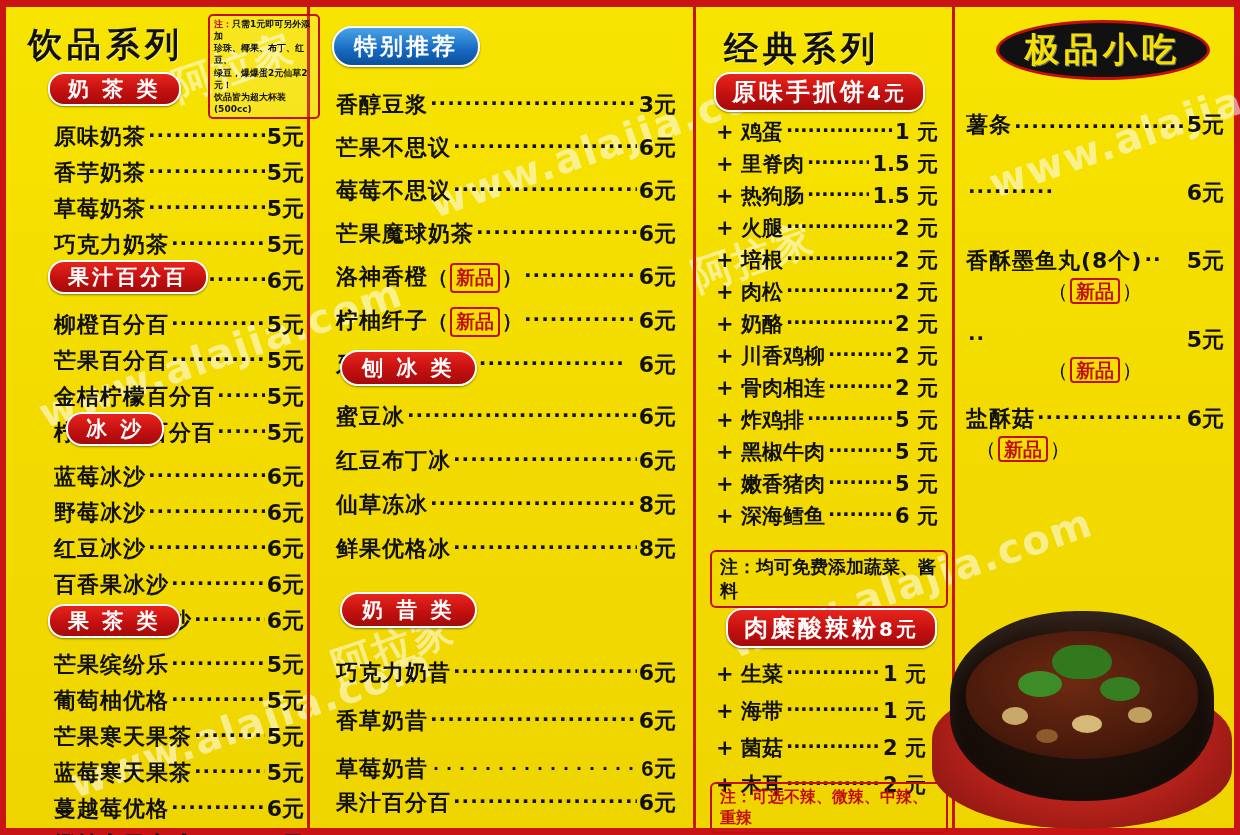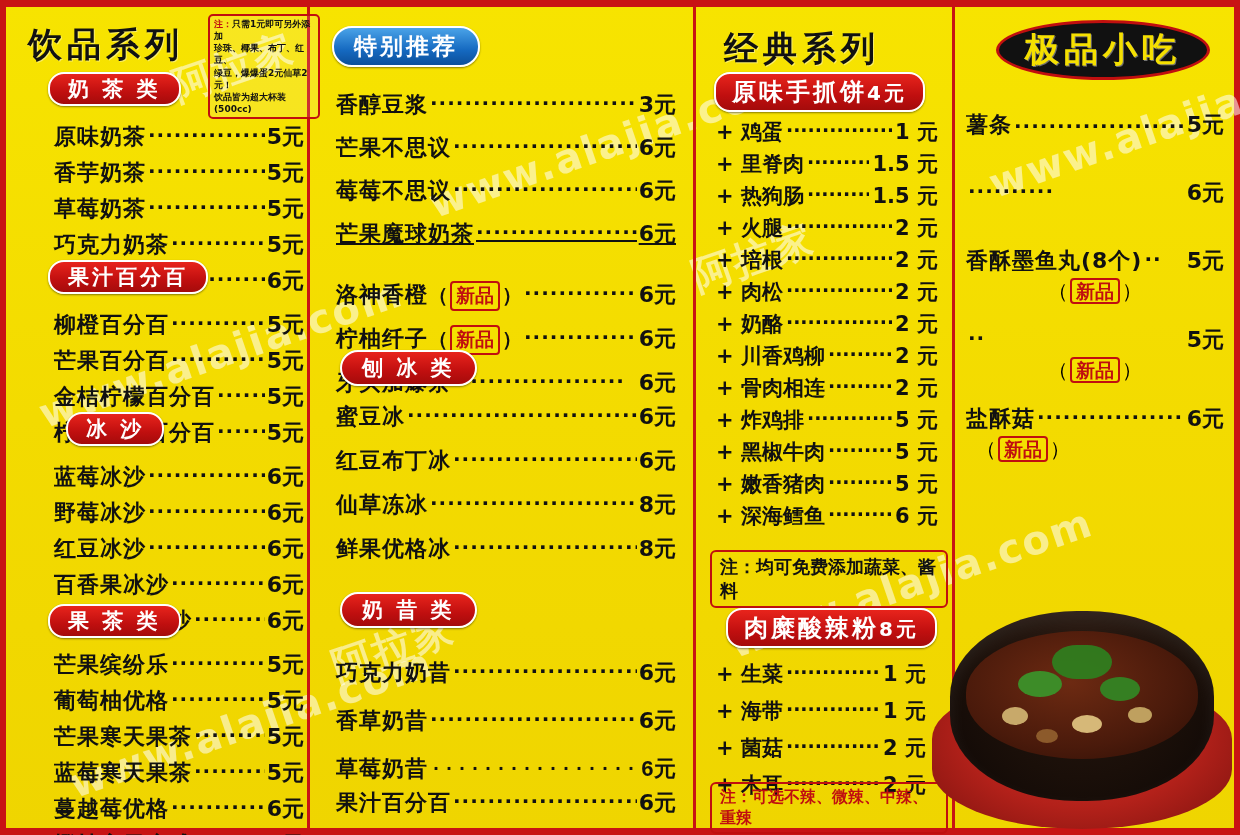--- a/index.html
+++ b/index.html
@@ -310,21 +310,21 @@
       <div class="row" style="margin-bottom:13px;">
           <span class="nm">芒果不思议</span>
           <span class="dots">··········································</span>
           <span class="pr">6元</span>
         </div>
       <div class="row" style="margin-bottom:13px;">
           <span class="nm">莓莓不思议</span>
           <span class="dots">··········································</span>
           <span class="pr">6元</span>
         </div>
-      <div class="row" style="margin-bottom:31px;text-decoration:underline;">
+      <div class="row" style="margin-bottom:13px;">
           <span class="nm">芒果魔球奶茶</span>
           <span class="dots">··········································</span>
           <span class="pr">6元</span>
         </div>
       <div class="row" style="margin-bottom:13px;">
         <span class="nm">洛神香橙</span>
         <span class="paren">（</span>
           <span class="tag-new">新品</span>
           <span class="paren">）</span>
         <span class="dots">·············</span>

